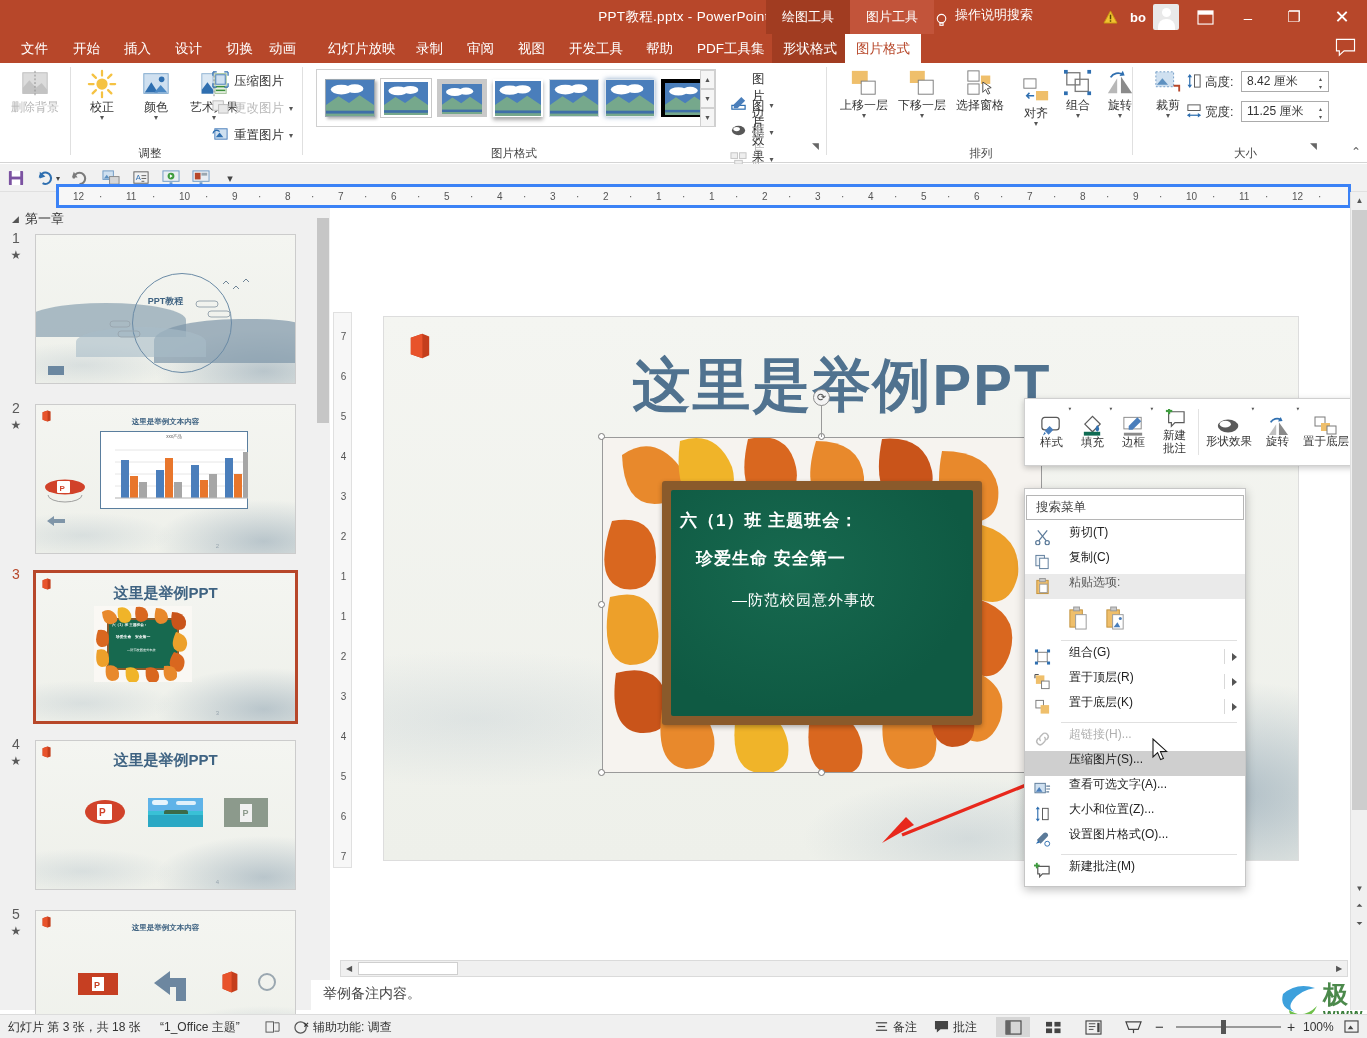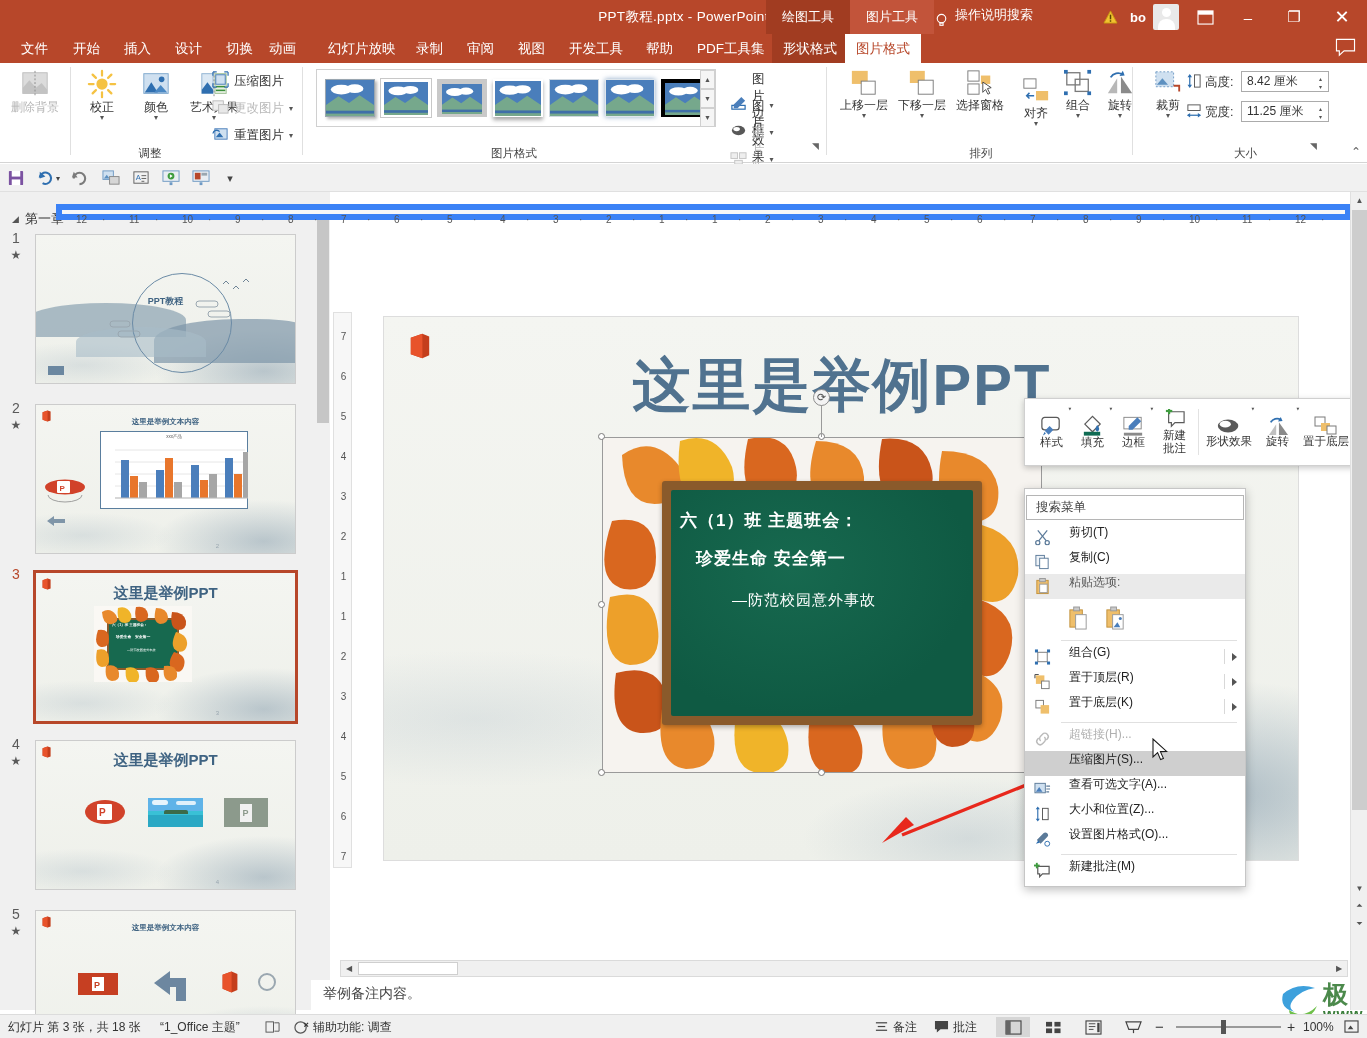--- a/index.html
+++ b/index.html
@@ -85,21 +85,21 @@
   .mt-title{position:absolute;width:100%;text-align:center;color:#3f6382;font-weight:bold;}
   .off-ic{position:absolute;width:9px;height:12px;}
   .pgnum{position:absolute;font-size:6px;color:#9aa7b0;}
 
   
   .ink-circle{position:absolute;border:1px solid #6b8ba6;border-radius:50%;}
   .mountain{position:absolute;}
 
   
   .editwrap{position:absolute;left:331px;top:192px;width:1036px;height:818px;background:#fff;}
-  .ruler-h{position:absolute;left:56px;top:204px;width:1295px;height:16px;background:#f7f7f7;border:6px solid #3b82f6;}
+  .ruler-h{position:absolute;left:56px;top:184px;width:1295px;height:24px;background:#f7f7f7;border:3px solid #3b82f6;}
   .ruler-h .rtick{position:absolute;top:0;height:19px;font-size:10px;color:#555;line-height:19px;}
   .ruler-v{position:absolute;left:333px;top:312px;width:19px;height:556px;background:#f7f7f7;border:1px solid #e0e0e0;}
   .ruler-v .rtick{position:absolute;left:0;width:19px;text-align:center;font-size:10px;color:#555;}
 
   .slide{position:absolute;left:383px;top:316px;width:916px;height:545px;
      background:linear-gradient(#f4f5f1,#eef0ea);overflow:hidden;border:1px solid #ddd;}
   .slide-ink{position:absolute;inset:0;
      background:
       radial-gradient(ellipse 34% 30% at 92% 88%, rgba(110,138,160,.5), transparent 70%),
       radial-gradient(ellipse 26% 16% at 64% 96%, rgba(150,170,185,.3), transparent 70%),

